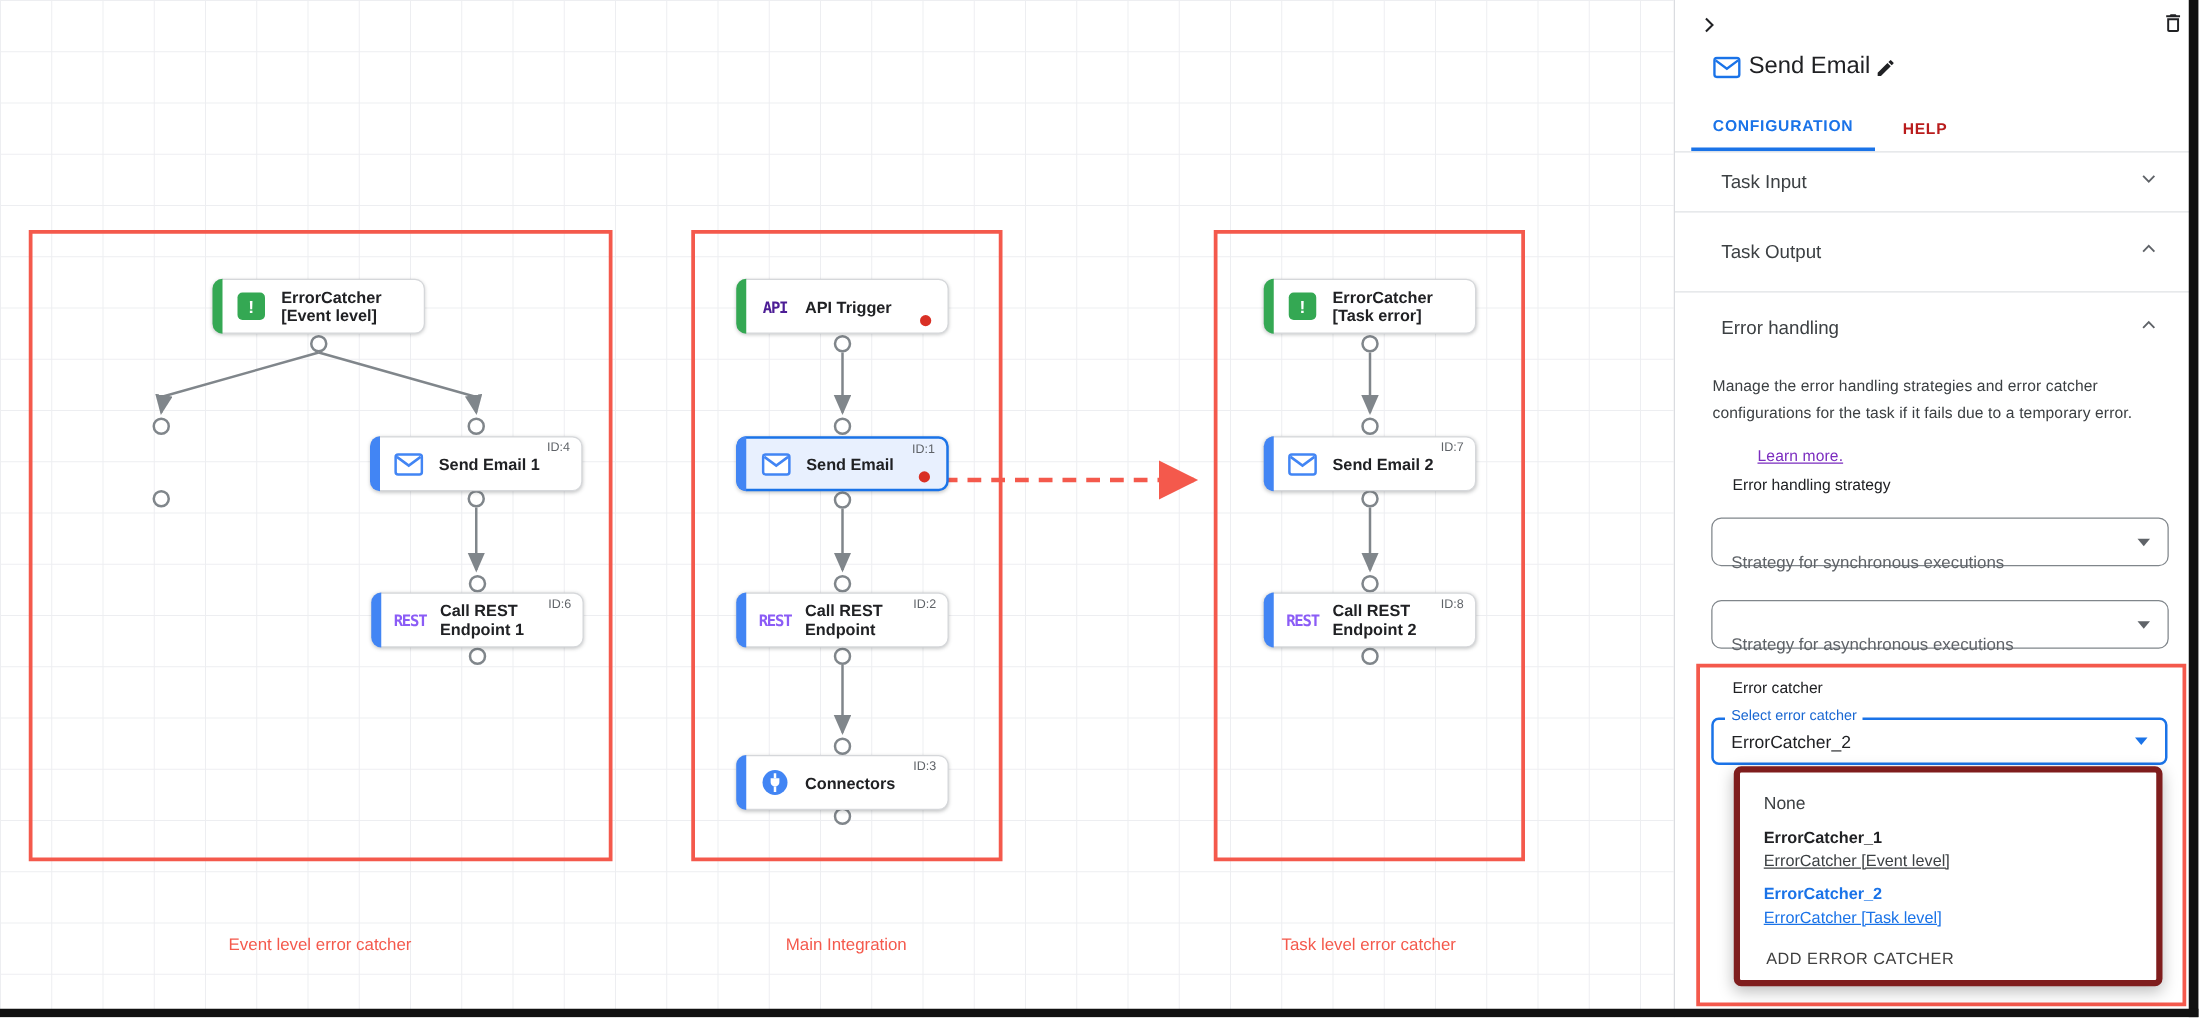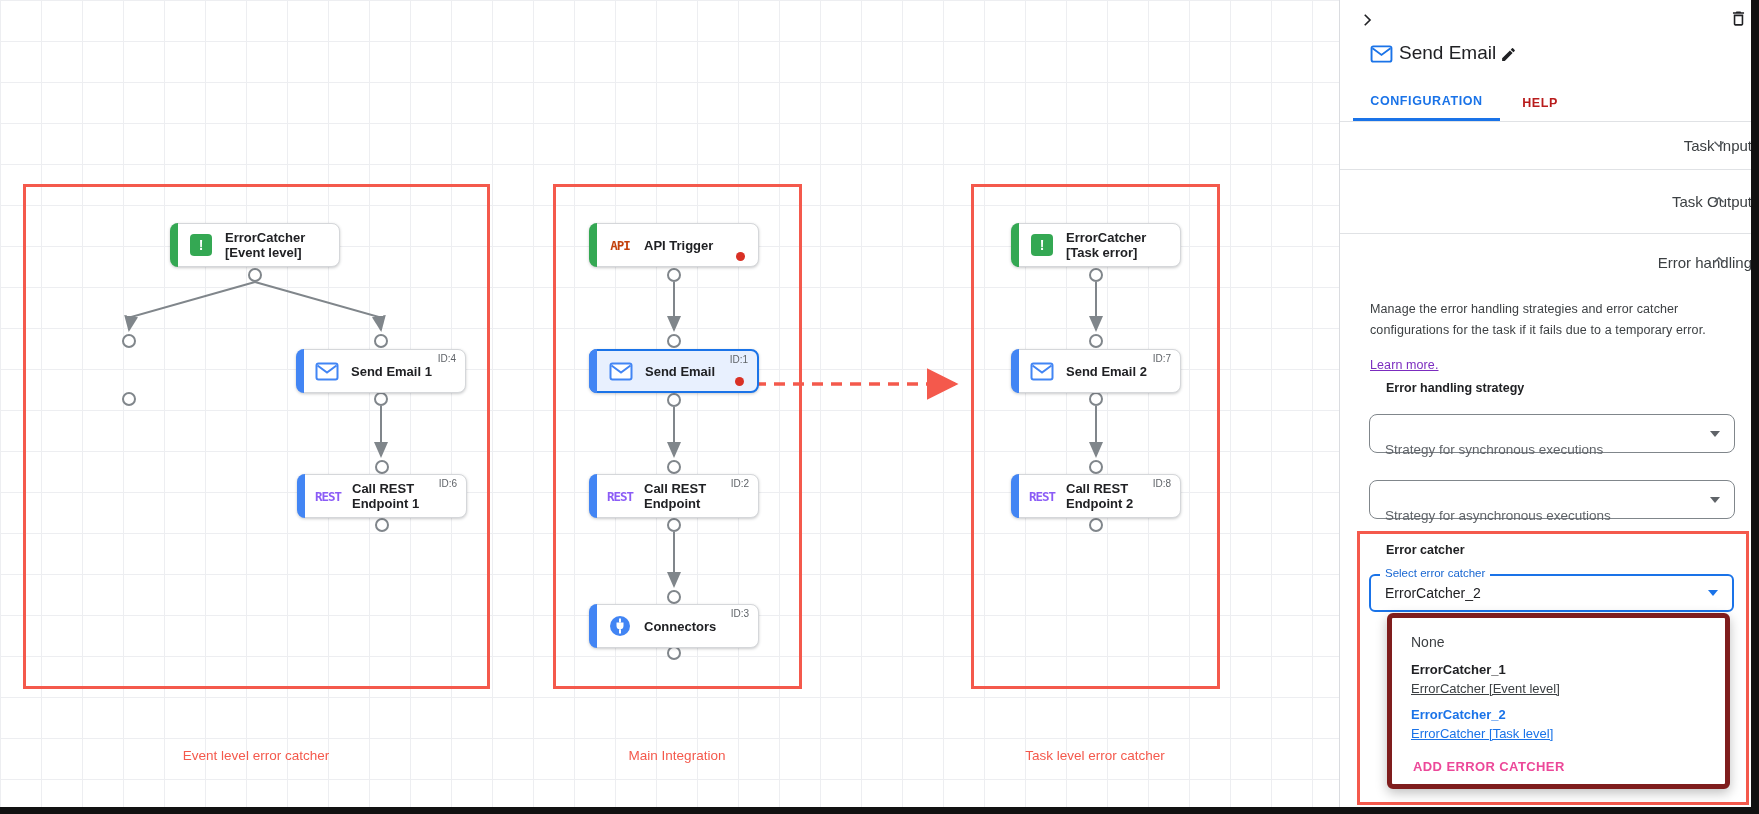--- a/index.html
+++ b/index.html
@@ -17,64 +17,64 @@
   .group-caption { position:absolute; width:320px; text-align:center; color:#f4594c; font-size:13.5px; }
 
   .node { position:absolute; width:170px; height:44px; background:#fff; border:1px solid #d5d7da;
     border-radius:8px; box-shadow:0 1px 3px rgba(60,64,67,.28); display:flex; align-items:center; }
   .node.selected { background:#e8f0fe; border:2px solid #1a73e8; }
   .nbar { position:absolute; left:-1px; top:-1px; bottom:-1px; width:8px; border-radius:8px 0 0 8px; }
   .node.selected .nbar { left:-2px; top:-2px; bottom:-2px; }
   .nbar.green { background:#34a853; } .nbar.blue { background:#4285f4; }
   .nicon { flex:none; width:34px; margin-left:13px; display:flex; justify-content:center; align-items:center; }
   .icon-text { font-family:"DejaVu Sans Mono",monospace; font-weight:bold; font-size:12.5px; letter-spacing:-1px; }
-  .icon-text.green { color:#c2410c; } .icon-text.blue { color:#8b5cf6; }
+  .icon-text.green { color:#4c1d95; } .icon-text.blue { color:#8b5cf6; }
   .ec-icon { width:22px; height:22px; background:#34a853; border-radius:4px; color:#fff; font-weight:bold;
     font-size:14px; display:flex; align-items:center; justify-content:center; }
   .nlabel { font-size:13px; font-weight:bold; color:#202124; line-height:15px; margin-left:7px; }
   .nlabel span { display:block; }
   .nid { position:absolute; top:3px; right:9px; font-size:10px; color:#5f6368; }
   .reddot { position:absolute; right:13px; bottom:5px; width:9px; height:9px; border-radius:50%; background:#d93025; }
 
   
   .panel { position:absolute; left:1339px; top:0; width:420px; height:814px; background:#fff;
     border-left:1px solid #dadce0; }
   .icon-btn { position:absolute; width:26px; height:26px; display:flex; align-items:center; justify-content:center; cursor:pointer; }
   .panel-title { position:absolute; left:59px; top:42px; font-size:19px; color:#202124; }
   .tab { position:absolute; top:84px; height:37px; display:flex; align-items:center; justify-content:center;
     font-size:12.5px; font-weight:bold; letter-spacing:.6px; cursor:pointer; }
   .tab.active { color:#1a73e8; border-bottom:3px solid #1a73e8; }
   .tab.inactive { color:#b91c1c; }
   .divider { position:absolute; left:0; width:412px; height:1px; background:#e0e2e5; }
-  .section-row { position:absolute; left:0; width:412px; display:flex; align-items:center;justify-content:flex-end; }
+  .section-row { position:absolute; left:0; width:412px; display:flex; align-items:center; }
   .section-label { margin-left:37px; font-size:15px; color:#3c4043; font-weight:500; }
   .section-chevron { position:absolute; right:24px; }
   .para { position:absolute; left:30px; width:386px; font-size:12.5px; line-height:21px; color:#3c4043; letter-spacing:.1px; }
-  .link { color:#7b2cbf; text-decoration:underline; cursor:pointer; }
-  .bold-label { position:absolute; left:30px; font-size:12.5px; font-weight:bold; color:#202124;padding-left:16px; }
+  .link { color:#7b2cbf; text-decoration:underline; cursor:pointer;margin-left:36px; }
+  .bold-label { position:absolute; left:30px; font-size:12.5px; font-weight:normal; color:#202124;padding-left:16px; }
   .select { position:absolute; left:29px; width:366px; height:39px; border:1px solid #80868b; border-radius:8px;
     display:flex; align-items:center; cursor:pointer; background:#fff; }
   .select .sel-text { margin-left:15px; font-size:13.5px; color:#5f6368;margin-top:31px; }
   .caret { position:absolute; right:14px; width:0; height:0; border-left:5px solid transparent;
     border-right:5px solid transparent; border-top:6px solid #5f6368; }
   .caret.blue { border-top-color:#1a73e8; }
   .annotation { position:absolute; border:3px solid #f4594c; }
   .field-focused { position:absolute; left:29px; top:574px; width:365px; height:38px; border:2px solid #1a73e8;
     border-radius:6px; display:flex; align-items:center; background:#fff; cursor:pointer; }
   .float-label { position:absolute; left:40px; top:567px; background:#fff; padding:0 5px; font-size:11.5px;
     color:#1967d2; font-weight:500; }
   .field-focused .sel-value { margin-left:14px; font-size:14px; color:#202124; }
   .menu { position:absolute; left:47px; top:613px; width:343px; height:176px; background:#fff; border:5px solid #7f1d1d;
     border-radius:6px; box-shadow:0 4px 12px rgba(0,0,0,.25); }
   .menu-item { position:absolute; left:19px; cursor:pointer; }
   .mi-none { top:16px; font-size:14px; color:#3c4043; }
   .mi-name { font-size:13px; font-weight:bold; color:#202124; }
   .mi-desc { font-size:13px; color:#3c4043; margin-top:4px;text-decoration:underline; }
   .mi-blue .mi-name, .mi-blue .mi-desc { color:#1a73e8; }
-  .mi-add { top:141px; left:21px; font-size:13px; font-weight:bold; letter-spacing:.4px; color:#ec4899; }
+  .mi-add { top:141px; left:21px; font-size:13px; font-weight:normal; letter-spacing:.4px; color:#404040; }
 
   .edge-right { position:absolute; right:0; top:0; width:8px; height:814px; background:#111; }
   .edge-bottom { position:absolute; left:0; bottom:0; width:1759px; height:7px; background:#111; }
 </style>
 </head>
 <body>
 
 <div id="root">
 
   <div class="canvas">

